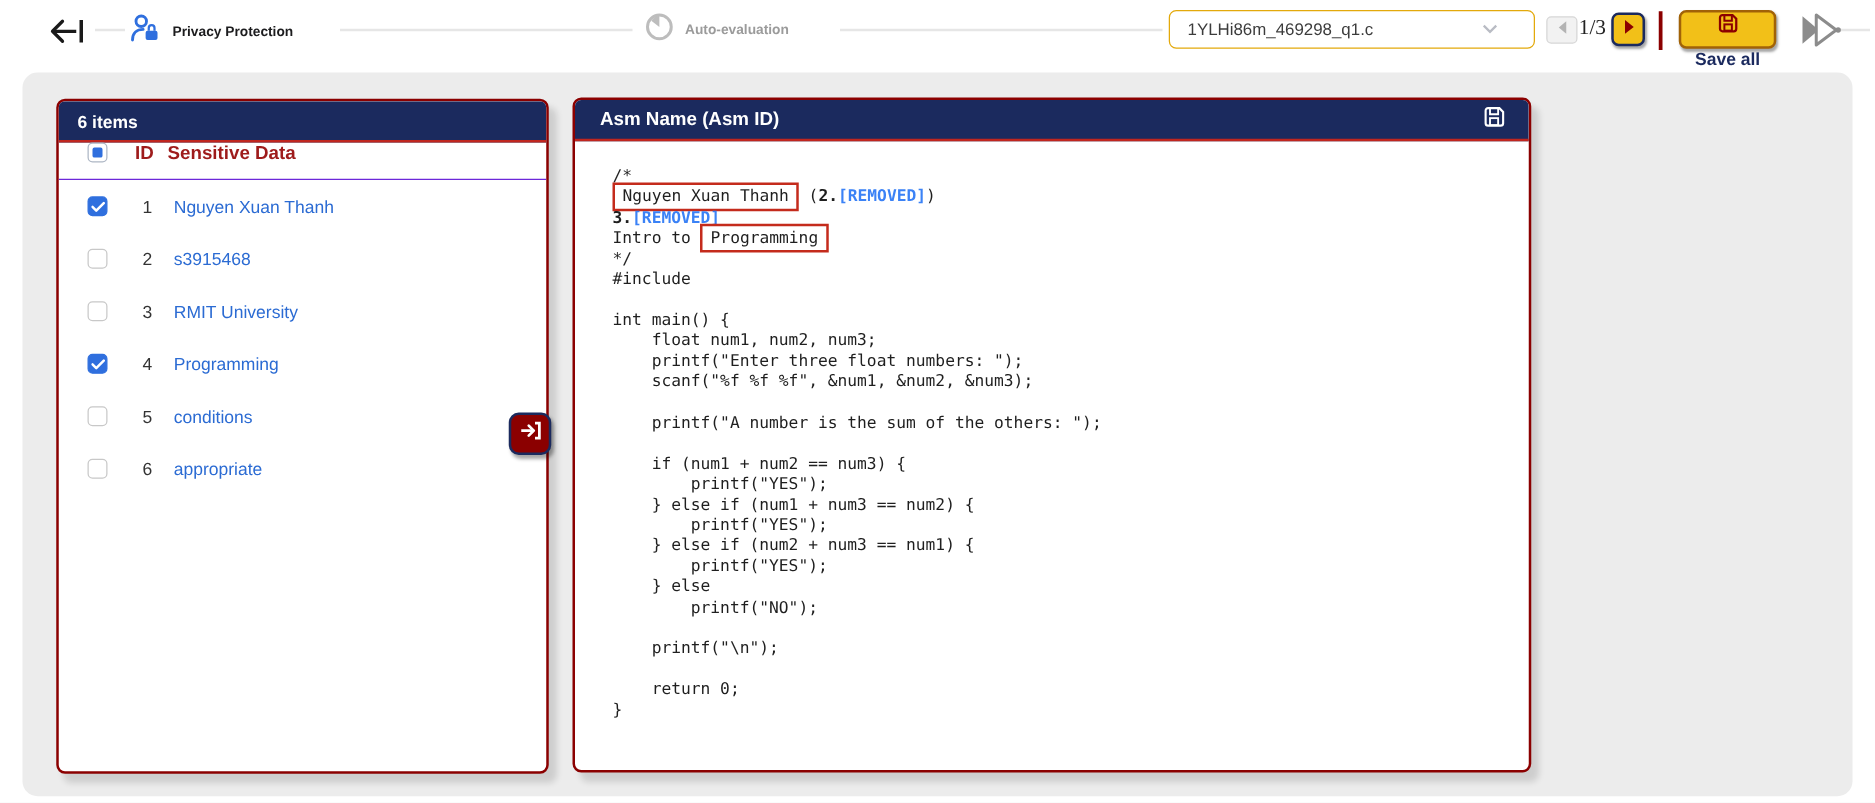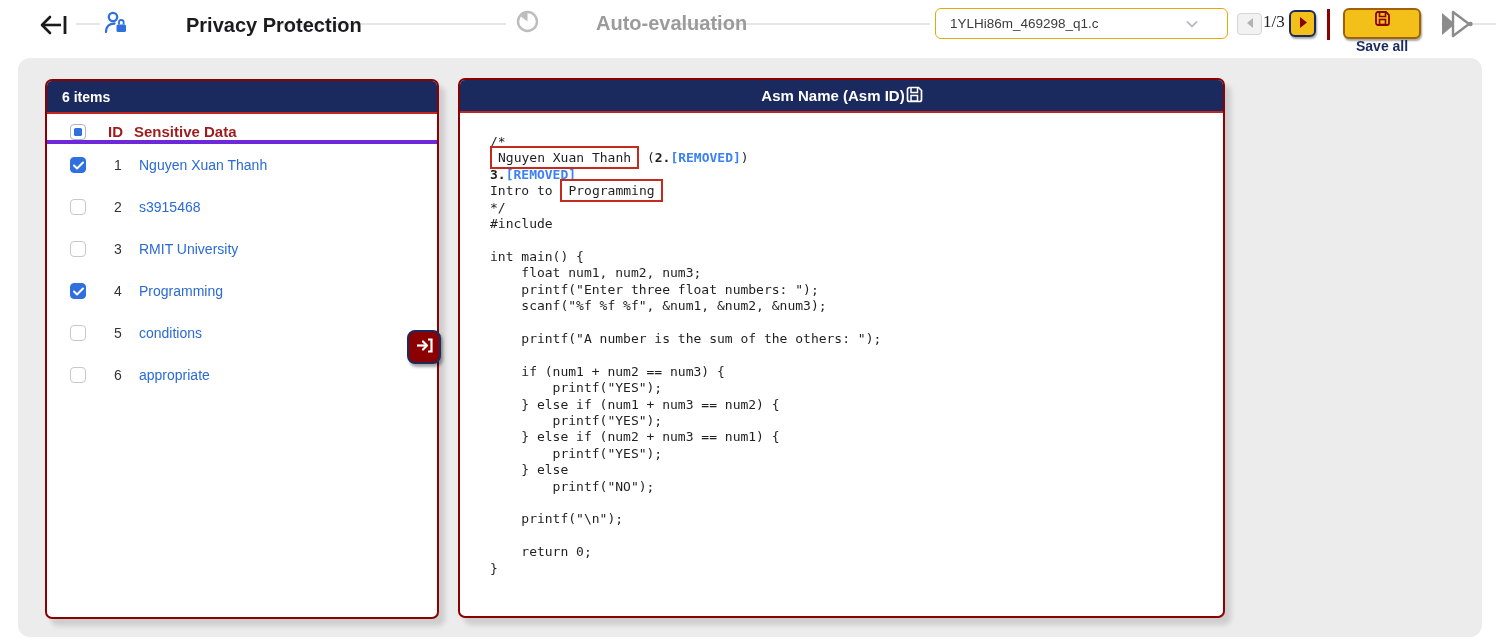--- a/index.html
+++ b/index.html
@@ -3,21 +3,21 @@
 <meta charset="utf-8">
 <style>
   * { margin:0; padding:0; box-sizing:border-box; }
   html,body { width:1500px; height:642px; background:#ffffff; font-family:"Liberation Sans", sans-serif; overflow:hidden; }
 
   
   .topbar { position:absolute; left:0; top:0; width:1500px; height:56px; background:#fff; }
   .conn { position:absolute; top:23px; height:2px; background:#e6e6e6; }
   .back-btn { position:absolute; left:38px; top:12px; width:34px; height:26px; cursor:pointer; }
   .step { position:absolute; top:10px; display:flex; align-items:center; gap:9px; }
-  .step-label { font-weight:bold; font-size:20px;margin-left:48px; }
+  .step-label { font-weight:bold; font-size:11px; }
   .step.active .step-label { color:#1c1c1e; }
   .step.inactive .step-label { color:#9b9b9b; }
 
   .file-select { position:absolute; left:935px; top:8px; width:293px; height:31px; background:#fff;
     border:1.5px solid #e3a90b; border-radius:6px; display:flex; align-items:center; padding:0 28px 0 14px;
     cursor:pointer; }
   .file-select .val { font-size:13.5px; color:#3c3c3c; flex:1; white-space:nowrap; overflow:hidden; }
 
   .pg-btn { position:absolute; display:flex; align-items:center; justify-content:center; cursor:pointer; }
   .pg-prev { left:1237px; top:13px; width:25px; height:22px; background:#f2f2f2; border:1px solid #d6d6d6; border-radius:4px; }
@@ -39,21 +39,21 @@
   .content-bg { position:absolute; left:18px; top:58px; width:1464px; height:579px; background:#ececec; border-radius:12px; }
 
   .panel { position:absolute; background:#fff; border:2px solid #8b0000; border-radius:7px;
     box-shadow:6px 7px 5px rgba(0,0,0,0.13); overflow:hidden; }
   .panel-title { height:33px; background:#1b2a5e; border-bottom:2px solid #c0261f; display:flex; align-items:center;
     color:#fff; font-weight:bold; }
 
   
   .left-panel { left:45px; top:79px; width:394px; height:540px; }
   .left-panel .panel-title { font-size:14px; padding-left:15px; }
-  .col-head { height:30px; display:flex; align-items:flex-end; border-bottom:4px solid #6d28d9; }
+  .col-head { height:30px; display:flex; align-items:flex-start; border-bottom:1px solid #6d28d9; }
   .col-head .cb { margin-left:23px; }
   .col-id { margin-left:22px; font-weight:bold; font-size:15px; color:#9e1b1b; }
   .col-data { margin-left:11px; font-weight:bold; font-size:15px; color:#9e1b1b; }
 
   .rows { }
   .row { height:42px; display:flex; align-items:center; }
   .row .cb { margin-left:23px; }
   .row-id { margin-left:24px; width:16px; text-align:center; font-size:14px; color:#333; }
   .row-text { margin-left:13px; font-size:14px; color:#2b6bd3; cursor:pointer; }
 
@@ -63,21 +63,21 @@
   .cb.indet { border-color:#adb6c4; }
   .cb.indet .inner { width:8px; height:8px; background:#2f6fde; border-radius:1.5px; }
 
   
   .transfer-btn { position:absolute; left:407px; top:330px; width:34px; height:34px; background:#8b0000;
     border:2px solid #1b2a5e; border-radius:8px; display:flex; align-items:center; justify-content:center;
     box-shadow:2px 3px 3px rgba(0,0,0,0.35); cursor:pointer; }
 
   
   .right-panel { left:458px; top:78px; width:767px; height:540px; }
-  .right-panel .panel-title { font-size:15px; padding:0 18px 0 20px; justify-content:center; }
+  .right-panel .panel-title { font-size:15px; padding:0 18px 0 20px; justify-content:space-between; }
   .code-wrap { padding:21px 10px 0 30px; }
   .code-line { font-family:"DejaVu Sans Mono","Liberation Mono",monospace; font-size:13px; line-height:16.4px;
     color:#1f1f1f; white-space:pre; }
   .seg-p { }
   .seg-b { font-weight:bold; }
   .seg-r { font-weight:bold; color:#3b82f6;text-align:right; }
   .seg-x { border:2px solid #c42b1c; padding:2px 6px; }
 </style>
 </head>
 <body>

